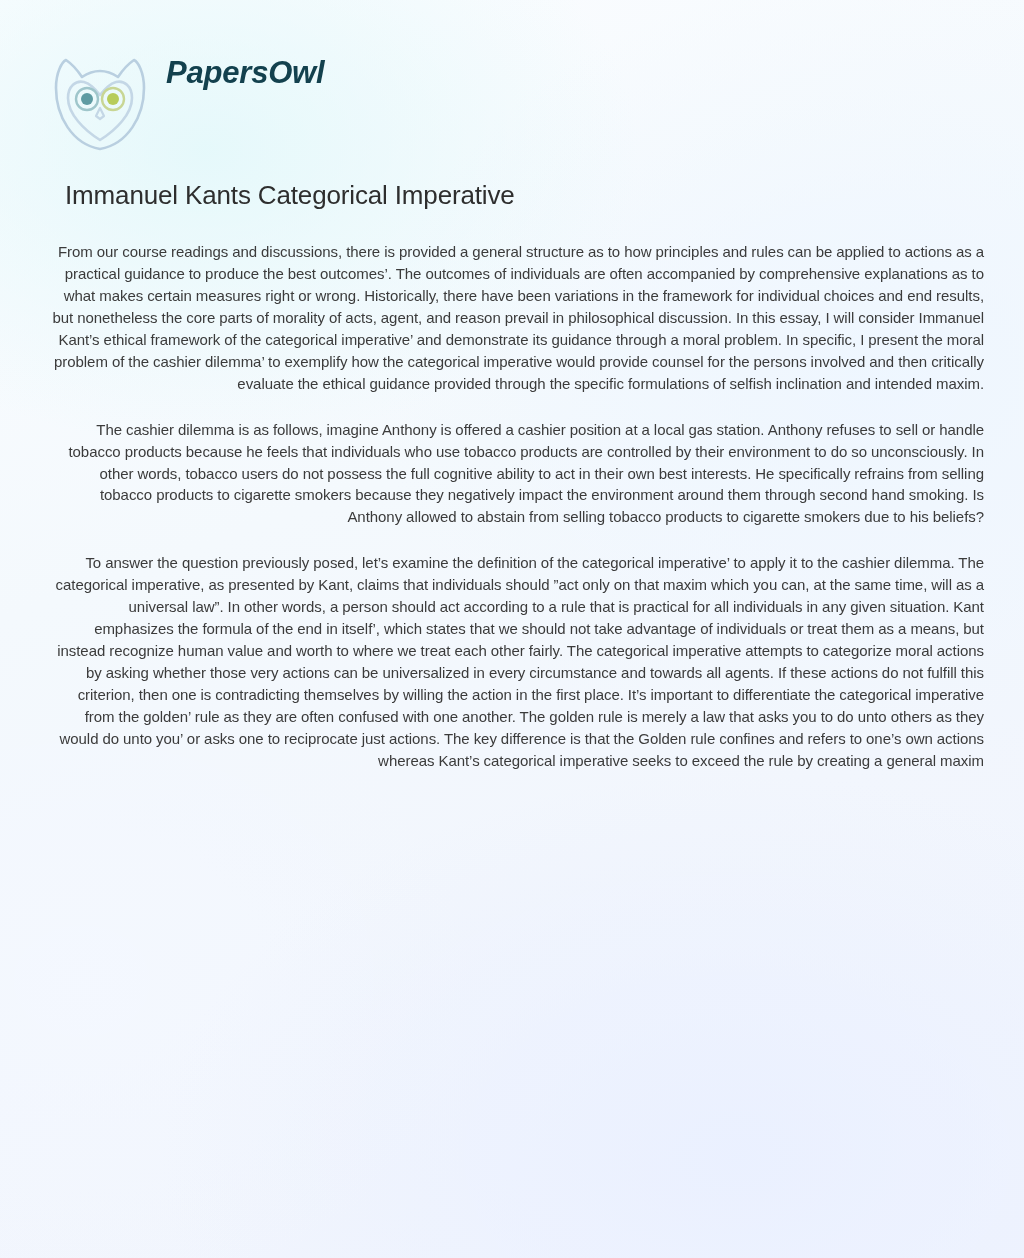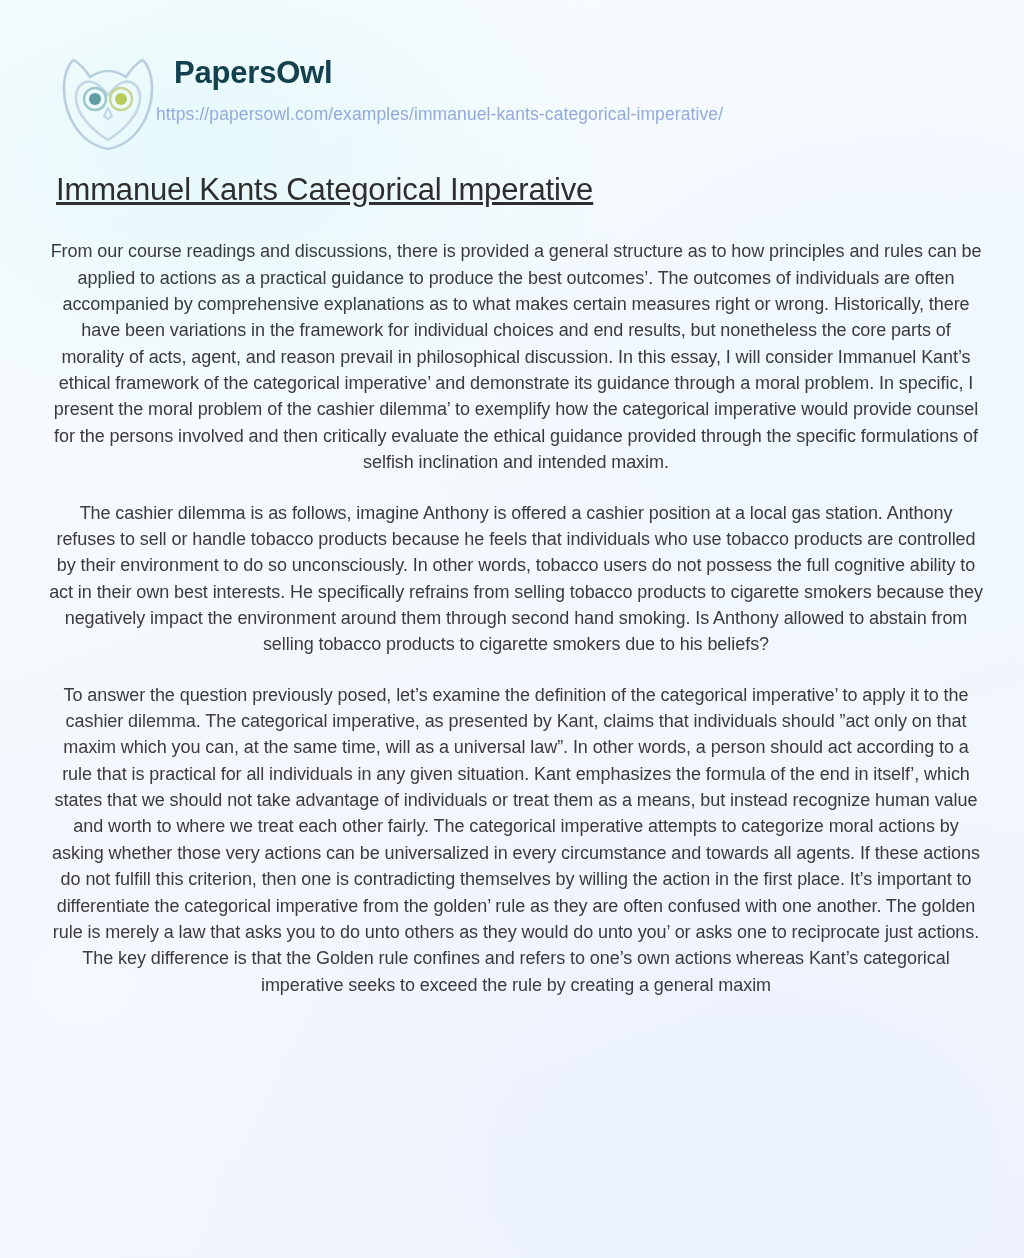--- a/index.html
+++ b/index.html
@@ -24,24 +24,25 @@
       radial-gradient(ellipse 620px 420px at 20% 12%, rgba(226,248,250,0.85) 0%, rgba(226,248,250,0) 70%),
       radial-gradient(ellipse 700px 560px at 86% 30%, rgba(238,246,255,0.9) 0%, rgba(238,246,255,0) 72%),
       radial-gradient(ellipse 780px 520px at 72% 92%, rgba(234,240,255,0.95) 0%, rgba(234,240,255,0) 74%),
       radial-gradient(ellipse 560px 460px at 8% 78%, rgba(244,248,255,0.9) 0%, rgba(244,248,255,0) 72%),
       linear-gradient(160deg, #fbfdff 0%, #f4f9fd 38%, #f2f6fd 66%, #f0f4fe 100%);
   }
 
   
   .header {
     position: absolute;
-    left: 8px;
+    left: 0;
     top: 0;
     width: 932px;
     height: 152px;
+    font-style: italic;
   }
 
   .logo-wrap {
     position: absolute;
     left: 46px;
     top: 52px;
     width: 108px;
     height: 100px;
   }
   .logo-wrap svg {
@@ -73,40 +74,39 @@
 
   
   .article {
     position: absolute;
     left: 48px;
     top: 162px;
     width: 936px;
   }
 
   .article-title {
-    margin: 8px;
-    font-size: 31px;
+    margin: 17px;
+    font-size: 26px;
     font-weight: normal;
     color: #2e2e2e;
     line-height: 1.3;
     letter-spacing: -0.15px;
-    text-decoration: underline;
   }
 
   .article-body {
     margin-top: 28px;
   }
 
   .article-body p {
     margin: 0 0 24px 0;
-    font-size: 18px;
+    font-size: 15px;
     line-height: 1.465;
     color: #3b3b3b;
     letter-spacing: -0.05px;
-    text-align: center;
+    text-align: right;
     word-spacing: -0.1px;
   }
   .article-body p:last-child {
     margin-bottom: 13px;
   }
 </style>
 </head>
 <body>
 
 <div class="page">
@@ -130,21 +130,20 @@
 
         <circle cx="67" cy="47" r="11" fill="none" stroke="#c8d694" stroke-width="2.4"></circle>
         <circle cx="67" cy="47" r="6" fill="#b7cc5a"></circle>
 
         <path d="M54 56 L50 64 L54 67 L58 64 Z" fill="none" stroke="#c4d7e6" stroke-width="2.2" stroke-linejoin="round"></path>
       </svg>
     </div>
 
     <div class="brand-name">PapersOwl</div>
 
-    <a class="brand-url" href="#">https://papersowl.com/examples/immanuel-kants-categorical-imperative/</a>
   </div>
 
   <div class="article">
 
     <h1 class="article-title">Immanuel Kants Categorical Imperative</h1>
 
     <div class="article-body">
       <p>From our course readings and discussions, there is provided a general structure as to how principles and rules can be applied to actions as a practical guidance to produce the best outcomes’. The outcomes of individuals are often accompanied by comprehensive explanations as to what makes certain measures right or wrong. Historically, there have been variations in the framework for individual choices and end results, but nonetheless the core parts of morality of acts, agent, and reason prevail in philosophical discussion. In this essay, I will consider Immanuel Kant’s ethical framework of the categorical imperative’ and demonstrate its guidance through a moral problem. In specific, I present the moral problem of the cashier dilemma’ to exemplify how the categorical imperative would provide counsel for the persons involved and then critically evaluate the ethical guidance provided through the specific formulations of selfish inclination and intended maxim.</p>
       <p>The cashier dilemma is as follows, imagine Anthony is offered a cashier position at a local gas station. Anthony refuses to sell or handle tobacco products because he feels that individuals who use tobacco products are controlled by their environment to do so unconsciously. In other words, tobacco users do not possess the full cognitive ability to act in their own best interests. He specifically refrains from selling tobacco products to cigarette smokers because they negatively impact the environment around them through second hand smoking. Is Anthony allowed to abstain from selling tobacco products to cigarette smokers due to his beliefs?</p>
       <p>To answer the question previously posed, let’s examine the definition of the categorical imperative’ to apply it to the cashier dilemma. The categorical imperative, as presented by Kant, claims that individuals should ”act only on that maxim which you can, at the same time, will as a universal law”. In other words, a person should act according to a rule that is practical for all individuals in any given situation. Kant emphasizes the formula of the end in itself’, which states that we should not take advantage of individuals or treat them as a means, but instead recognize human value and worth to where we treat each other fairly. The categorical imperative attempts to categorize moral actions by asking whether those very actions can be universalized in every circumstance and towards all agents. If these actions do not fulfill this criterion, then one is contradicting themselves by willing the action in the first place. It’s important to differentiate the categorical imperative from the golden’ rule as they are often confused with one another. The golden rule is merely a law that asks you to do unto others as they would do unto you’ or asks one to reciprocate just actions. The key difference is that the Golden rule confines and refers to one’s own actions whereas Kant’s categorical imperative seeks to exceed the rule by creating a general maxim</p>

